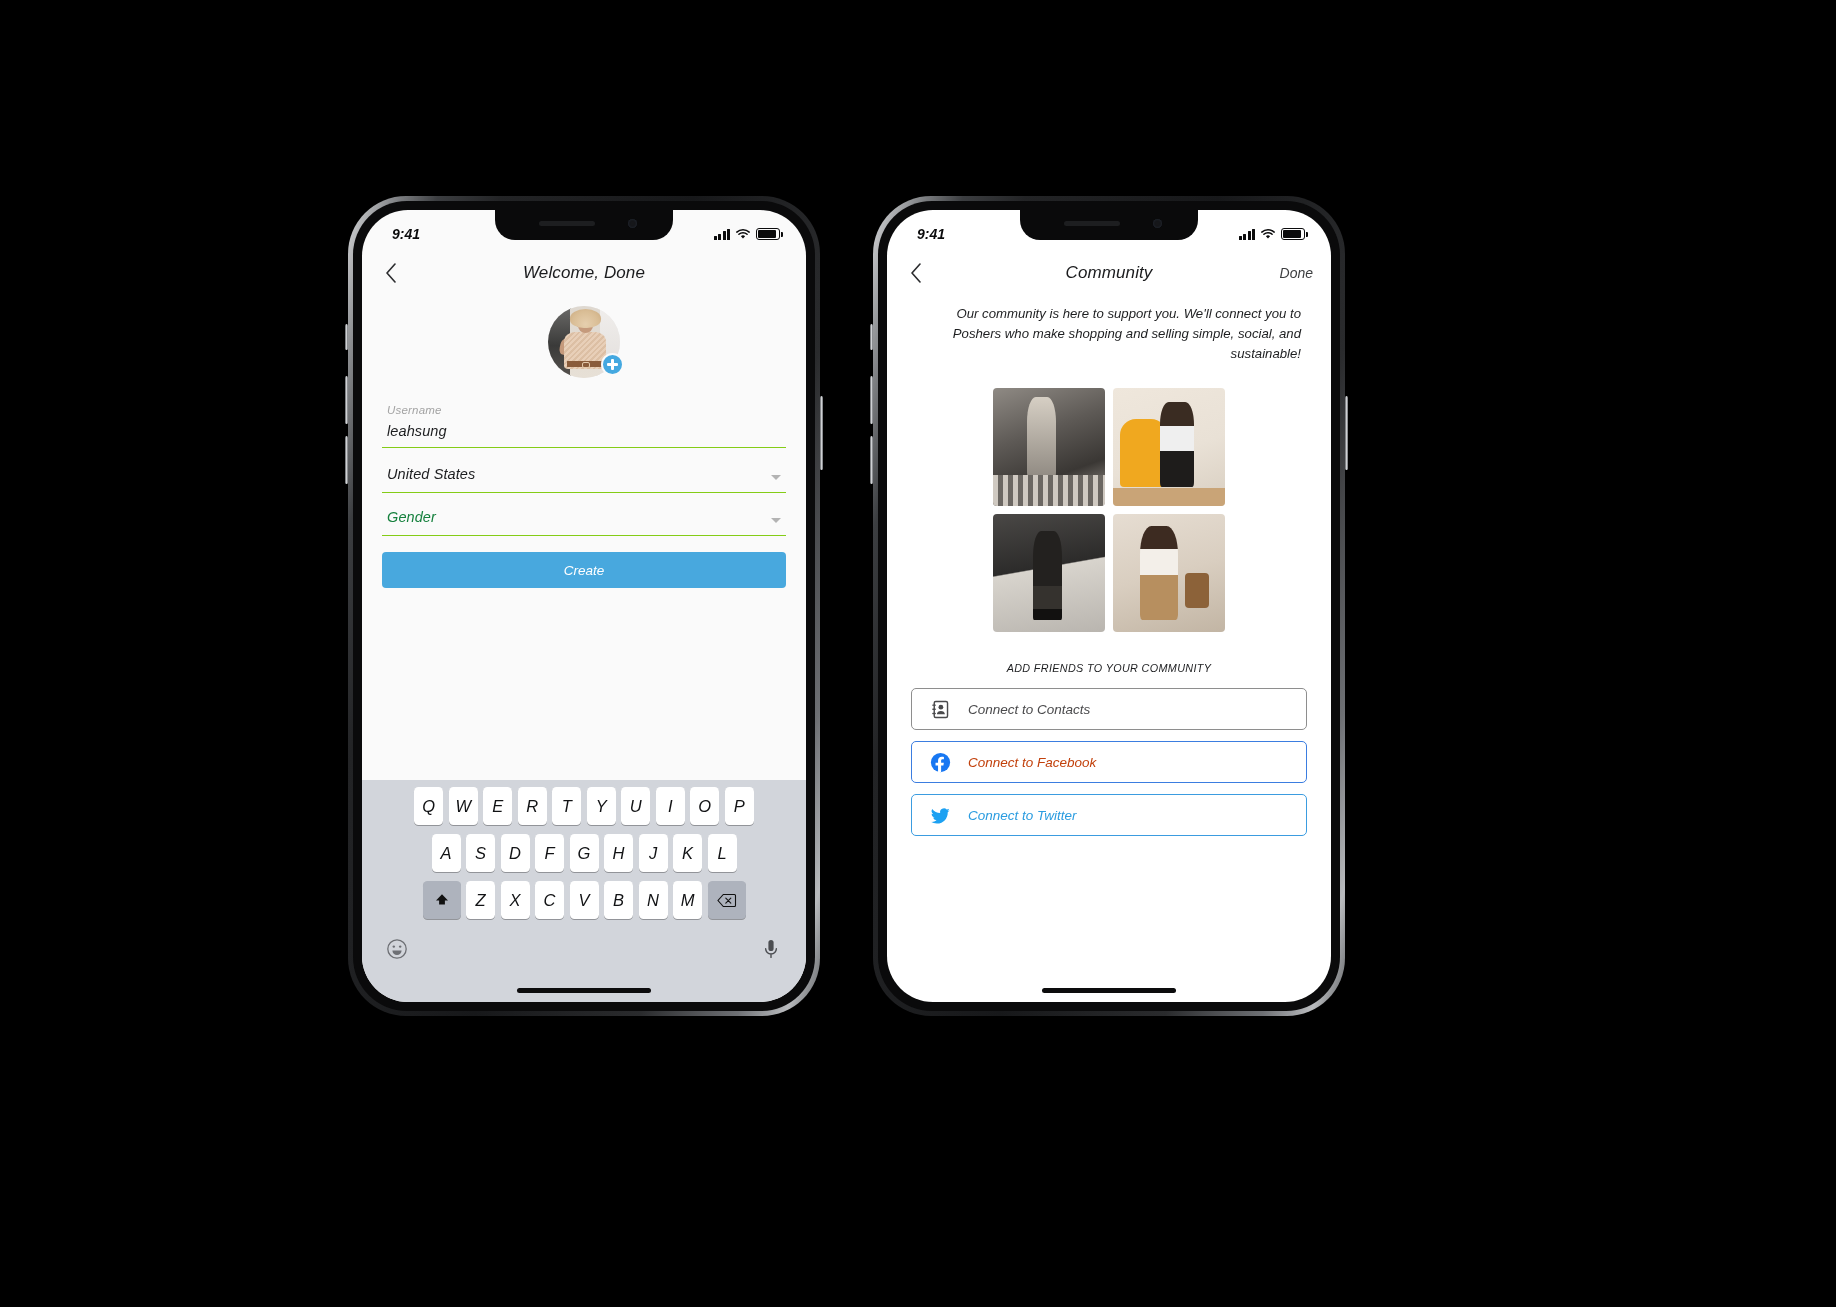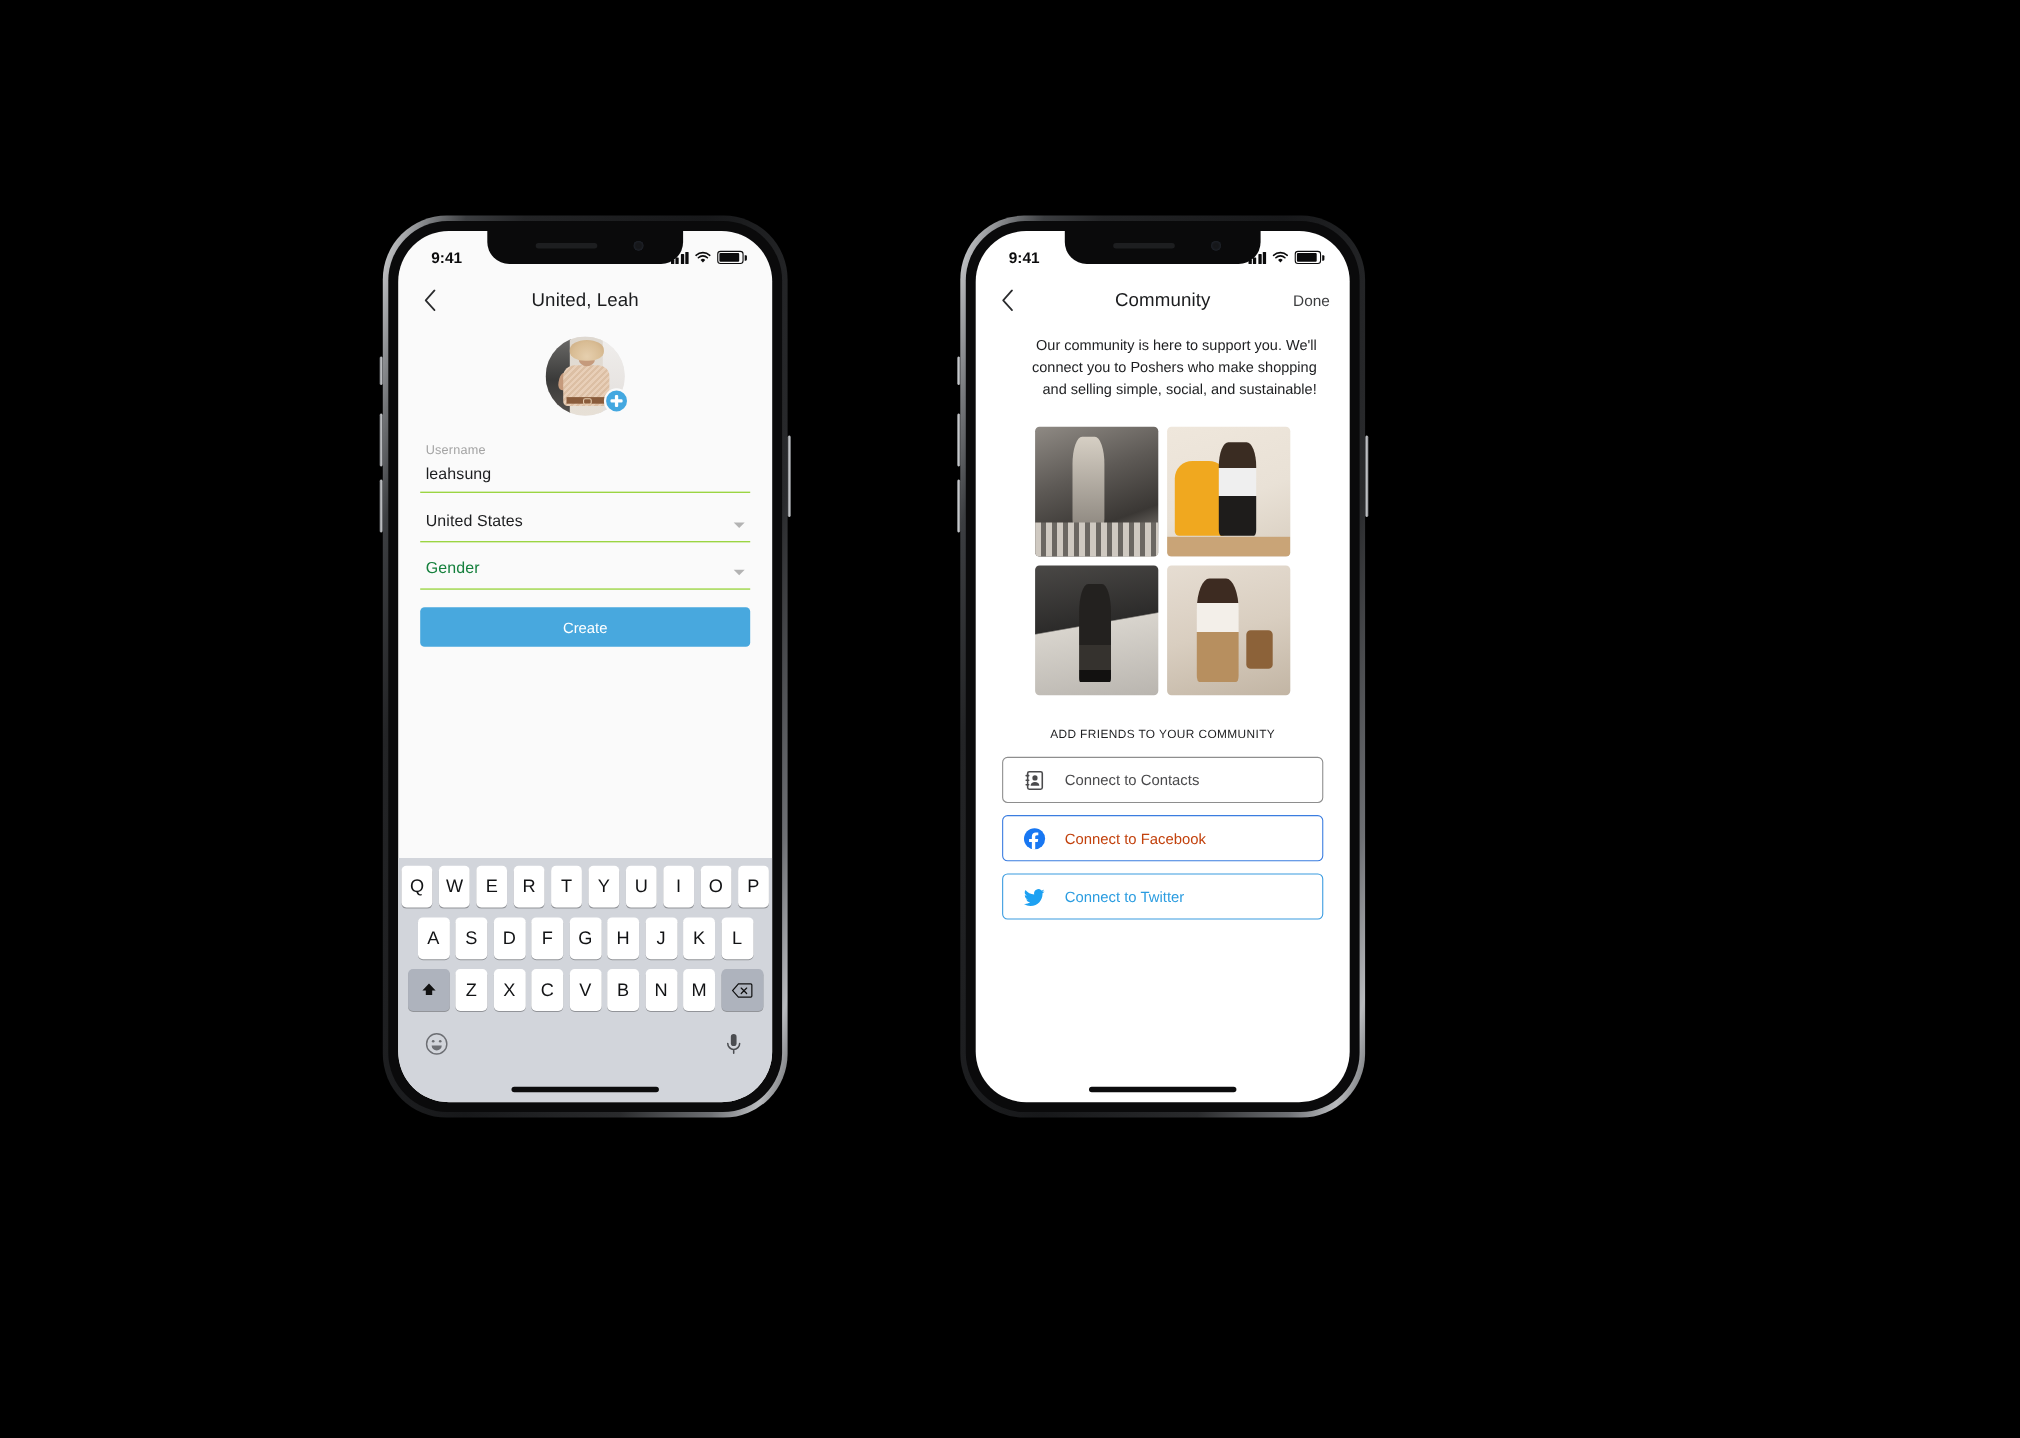--- a/index.html
+++ b/index.html
@@ -7,25 +7,26 @@
     width: 1836px; height: 1307px;
     background: #000;
     font-family: "Liberation Sans", sans-serif;
     overflow: hidden;
     position: relative;
   }
 
   
   .phone {
     position: absolute;
-    width: 368px; height: 820px;
+    width: 472px; height: 820px;
     border-radius: 58px;
     background: linear-gradient(105deg,#d9dadc 0%,#8e9093 6%,#3c3e41 13%,#232426 22%,#17181a 50%,#2a2b2d 74%,#6e7074 88%,#b9bbbe 95%,#5d5f62 100%);
     padding: 5px;
     box-shadow: 0 0 0 1px #000;
+    font-style: italic;
   }
   .phone-inner {
     width: 100%; height: 100%;
     border-radius: 54px;
     background: #0a0a0b;
     padding: 9px;
   }
   .screen {
     width: 100%; height: 100%;
     border-radius: 46px;
@@ -298,21 +299,21 @@
             </div>
         </div>
       </div>
 
       <div class="navbar">
         <div class="back-chevron">
           <svg width="12" height="20" viewBox="0 0 12 20">
               <path d="M10 1 2 10l8 9" stroke="#2b2c2e" stroke-width="1.6" fill="none" stroke-linecap="round" stroke-linejoin="round"></path>
             </svg>
         </div>
-        <div class="nav-title">United, Leah</div>
+        <div class="nav-title">Welcome, Done</div>
       </div>
 
       <div class="form-area">
         <div class="avatar-wrap">
           <div class="avatar">
             <div class="photo">
               <div class="av-bgL"></div>
                 <div class="av-bgR"></div>
                 <div class="av-bgC"></div>
               <div class="av-arm"></div>

